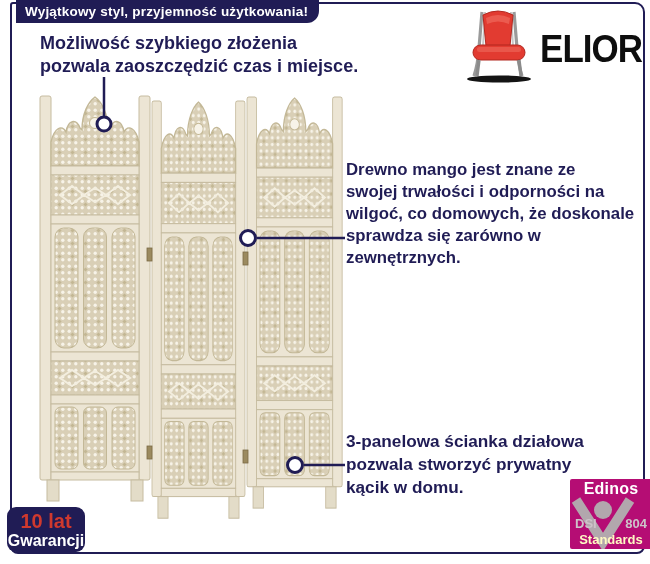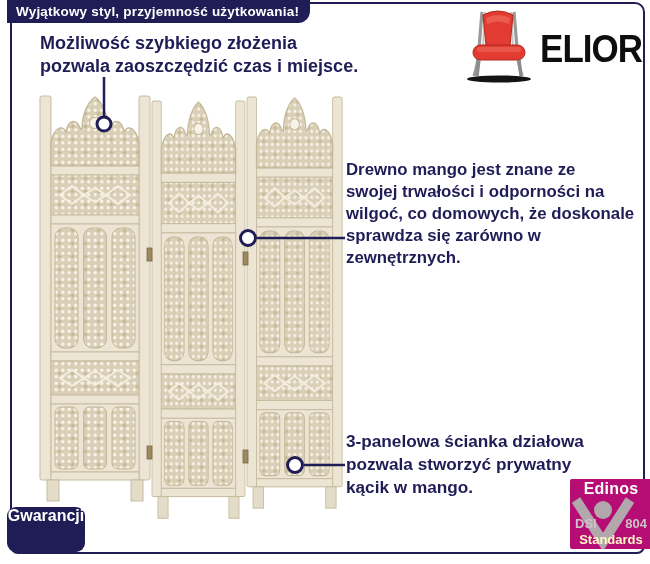--- a/index.html
+++ b/index.html
@@ -5,21 +5,21 @@
   html,body{margin:0;padding:0;background:#ffffff;}
   .canvas{
     position:relative;width:650px;height:564px;overflow:hidden;background:#ffffff;
     font-family:"Liberation Sans","DejaVu Sans",sans-serif;
   }
   .frame{
     position:absolute;left:10px;top:2px;width:631px;height:548px;
     border:2px solid #201c55;border-radius:3px 10px 8px 8px;z-index:0;
   }
   .banner{
-    position:absolute;left:7px;top:0;width:294px;height:23px;background:#201c55;
+    position:absolute;left:16px;top:0;width:294px;height:23px;background:#201c55;
     border-radius:0 0 12px 0;color:#ffffff;font-weight:bold;font-size:13.5px;
     line-height:23px;padding-left:9px;letter-spacing:.2px;z-index:5;white-space:nowrap;
   }
   .logo{position:absolute;left:452px;top:4px;width:192px;height:82px;z-index:4;}
   .product{position:absolute;left:0;top:0;width:650px;height:564px;z-index:1;}
   .callout-lines{position:absolute;left:0;top:0;width:650px;height:564px;z-index:2;}
   .callout{
     position:absolute;color:#201c55;font-weight:bold;z-index:3;white-space:nowrap;
   }
   .callout-1{left:40px;top:32px;font-size:18px;line-height:23px;}
@@ -168,24 +168,25 @@
     <div>Drewno mango jest znane ze</div>
     <div>swojej trwałości i odporności na</div>
     <div>wilgoć, co domowych, że doskonale</div>
     <div>sprawdza się zarówno w</div>
     <div>zewnętrznych.</div>
   </div>
 
   <div class="callout callout-3">
     <div>3-panelowa ścianka działowa</div>
     <div>pozwala stworzyć prywatny</div>
-    <div>kącik w mango.</div>
+    <div>kącik w domu.</div>
   </div>
 
   <div class="warranty">
+    <div class="val">10 lat</div>
     <div class="lbl">Gwarancji</div>
   </div>
 
   <div class="edinos">
     <svg width="70" height="70" viewBox="0 0 70 70">
       <polyline points="6,21 33,63 60,21" fill="none" stroke="#b2a7ad" stroke-width="10"></polyline>
       <circle cx="33" cy="31" r="9" fill="#b2a7ad"></circle>
     </svg>
     <div class="title">Edinos</div>
     <div class="cert-row">

